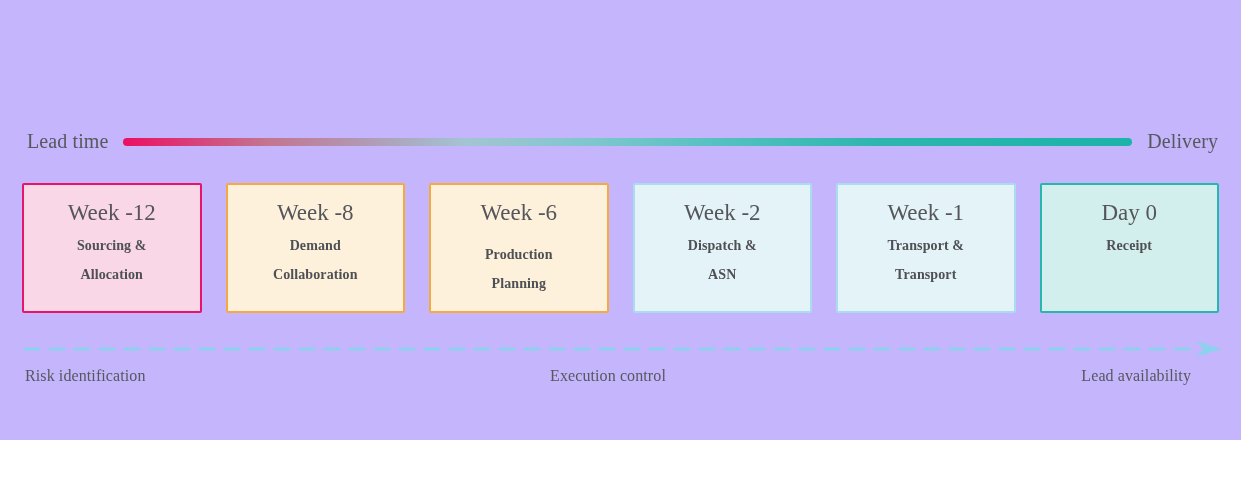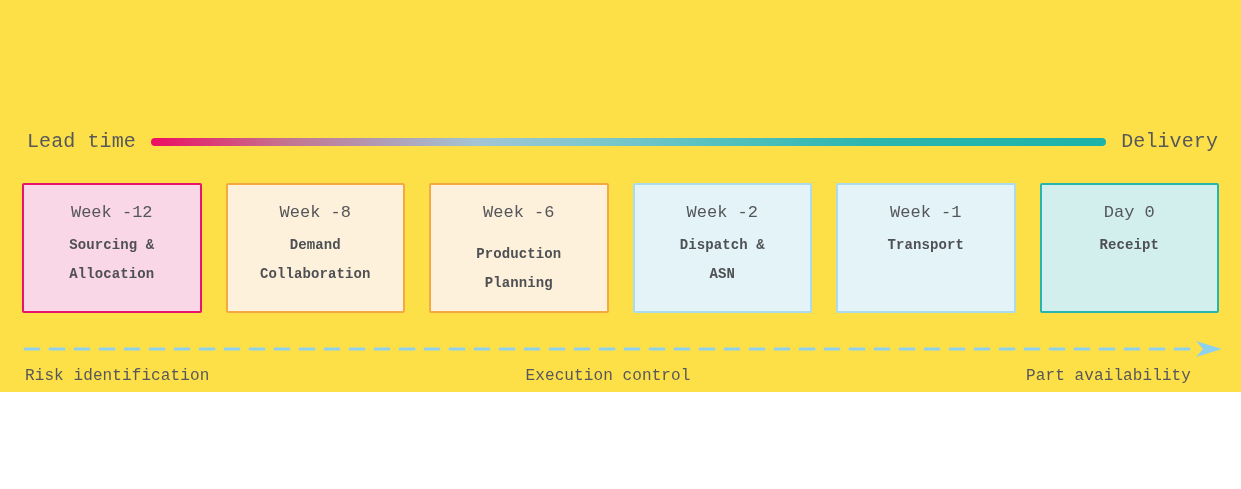--- a/index.html
+++ b/index.html
@@ -1,22 +1,22 @@
 <!DOCTYPE html>
 <html><head>
 <meta charset="utf-8">
 <style>
   * { margin: 0; padding: 0; box-sizing: border-box; }
   html, body { background: #ffffff; }
   .canvas {
     position: relative;
     width: 1241px;
-    height: 392px;
-    background: #fde047;
-    font-family: Liberation Mono, monospace;
+    height: 440px;
+    background: #c4b5fd;
+    font-family: Liberation Serif, serif;
     overflow: hidden;
   }
 
   
   .leadtime-row {
     display: flex;
     align-items: center;
     padding: 130px 23px 0 27px;
   }
   .axis-end-label {
@@ -41,21 +41,21 @@
   }
   .stage {
     flex: 1;
     height: 130px;
     border: 2px solid;
     border-radius: 2px;
     text-align: center;
     padding-top: 17px;
   }
   .stage-time {
-    font-size: 17px;
+    font-size: 23px;
     color: #55565a;
     line-height: 22px;
   }
   .stage-title {
     margin-top: 7px;
     font-size: 14px;
     font-weight: 700;
     color: #4f5054;
     line-height: 29px;
     letter-spacing: 0.1px;
@@ -126,20 +126,21 @@
       <div class="stage-time" style="color: rgb(85, 86, 90);">Week -2</div>
       <div class="stage-title" style="color: rgb(79, 80, 84);">
           <div>Dispatch &amp;</div>
           <div>ASN</div>
         </div>
     </div>
 
     <div class="stage" style="background: rgb(227, 243, 248); border-color: rgb(169, 220, 236);">
       <div class="stage-time" style="color: rgb(85, 86, 90);">Week -1</div>
       <div class="stage-title" style="color: rgb(79, 80, 84);">
+          <div>Transport &amp;</div>
           <div>Transport</div>
         </div>
     </div>
 
     <div class="stage" style="background: rgb(211, 239, 237); border-color: rgb(39, 182, 174);">
       <div class="stage-time" style="color: rgb(85, 86, 90);">Day 0</div>
       <div class="stage-title" style="color: rgb(79, 80, 84);">
           <div>Receipt</div>
         </div>
     </div>
@@ -148,16 +149,16 @@
   <div class="flow-arrow">
     <svg width="1241" height="18" viewBox="0 0 1241 18">
       <line x1="25" y1="9" x2="1192" y2="9" stroke-width="3" stroke-linecap="round" stroke-dasharray="14 11" stroke="#8ed1ee"></line>
       <polygon points="1196,1 1222,9 1196,17 1203,9" fill="#8ed1ee"></polygon>
     </svg>
   </div>
 
   <div class="axis-labels">
     <span class="axis-label left" style="color: rgb(87, 88, 91);">Risk identification</span>
     <span class="axis-label center" style="color: rgb(87, 88, 91);">Execution control</span>
-    <span class="axis-label right" style="color: rgb(87, 88, 91);">Part availability</span>
+    <span class="axis-label right" style="color: rgb(87, 88, 91);">Lead availability</span>
   </div>
 
 </div>
 
 </body></html>

